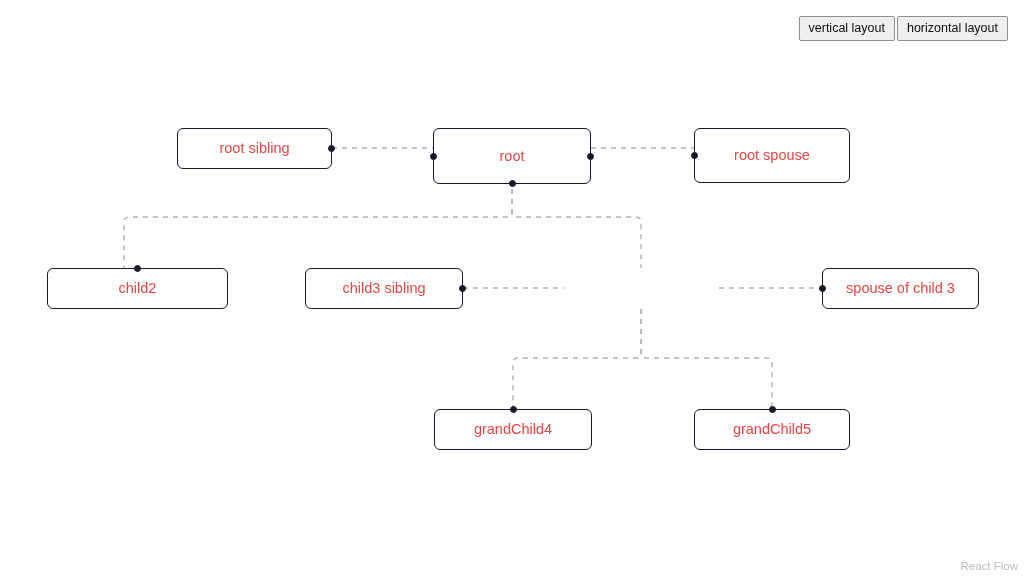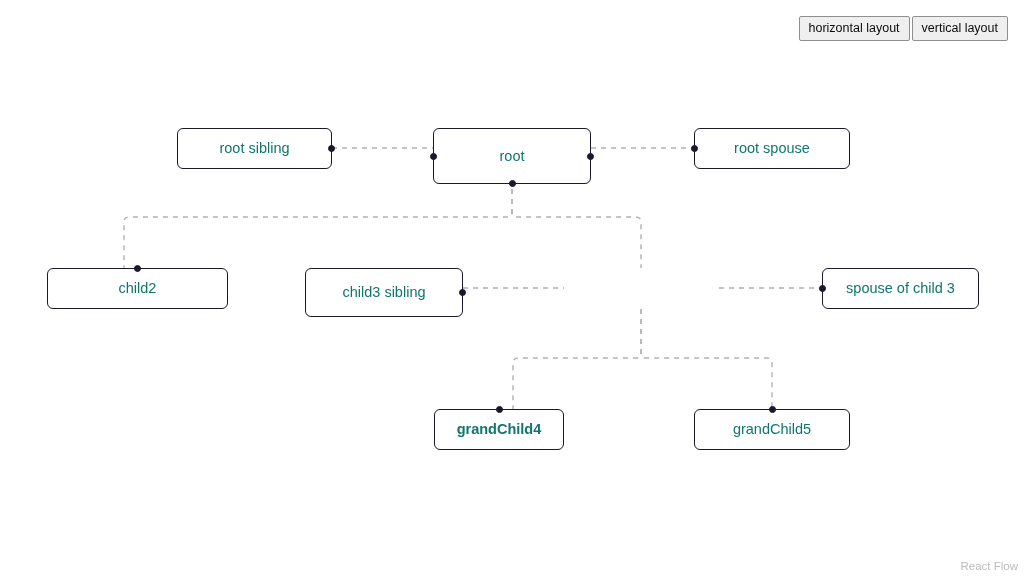--- a/index.html
+++ b/index.html
@@ -32,21 +32,21 @@
     width: 1024px;
     height: 576px;
   }
 
   .rf-node {
     position: absolute;
     box-sizing: border-box;
     border: 1px solid #1a192b;
     border-radius: 6px;
     background: #ffffff;
-    color: #0f766e;
+    color: #ef4444;
     font-size: 14.5px;
     line-height: 1;
     display: flex;
     align-items: center;
     justify-content: center;
     text-align: center;
     padding: 0 8px;
     white-space: nowrap;
   }
 
@@ -124,46 +124,46 @@
       <div class="rf-node" style="left: 177px; top: 128px; width: 155px; height: 41px;">
         <span>root sibling</span>
         <div class="handle h-right"></div>
       </div>
       <div class="rf-node" style="left: 433px; top: 128px; width: 158px; height: 56px;">
         <span>root</span>
         <div class="handle h-left"></div>
         <div class="handle h-right"></div>
         <div class="handle h-bottom"></div>
       </div>
-      <div class="rf-node" style="left: 694px; top: 128px; width: 156px; height: 41px;">
+      <div class="rf-node" style="left: 694px; top: 128px; width: 156px; height: 55px;">
         <span>root spouse</span>
         <div class="handle h-left"></div>
       </div>
       <div class="rf-node" style="left: 47px; top: 268px; width: 181px; height: 41px;">
         <span>child2</span>
         <div class="handle h-top"></div>
       </div>
-      <div class="rf-node" style="left: 305px; top: 268px; width: 158px; height: 49px;">
+      <div class="rf-node" style="left: 305px; top: 268px; width: 158px; height: 41px;">
         <span>child3 sibling</span>
         <div class="handle h-right"></div>
       </div>
       <div class="rf-node" style="left: 822px; top: 268px; width: 157px; height: 41px;">
         <span>spouse of child 3</span>
         <div class="handle h-left"></div>
       </div>
-      <div class="rf-node" style="left: 434px; top: 409px; width: 130px; height: 41px; font-weight: bold;">
+      <div class="rf-node" style="left: 434px; top: 409px; width: 158px; height: 41px;">
         <span>grandChild4</span>
         <div class="handle h-top"></div>
       </div>
       <div class="rf-node" style="left: 694px; top: 409px; width: 156px; height: 41px;">
         <span>grandChild5</span>
         <div class="handle h-top"></div>
       </div>
     </div>
 
   <div id="panel-top-right">
+      <button class="layout-btn">vertical layout</button>
       <button class="layout-btn">horizontal layout</button>
-      <button class="layout-btn">vertical layout</button>
     </div>
 
   <a id="attribution" href="#">React Flow</a>
 
 </div>
 
 </body></html>

